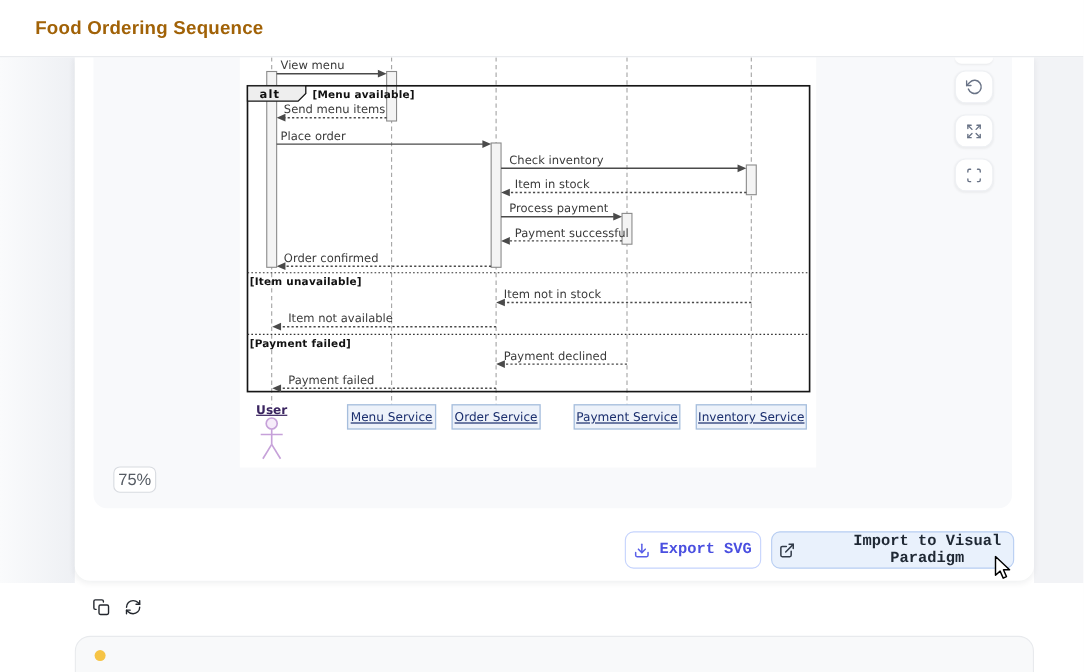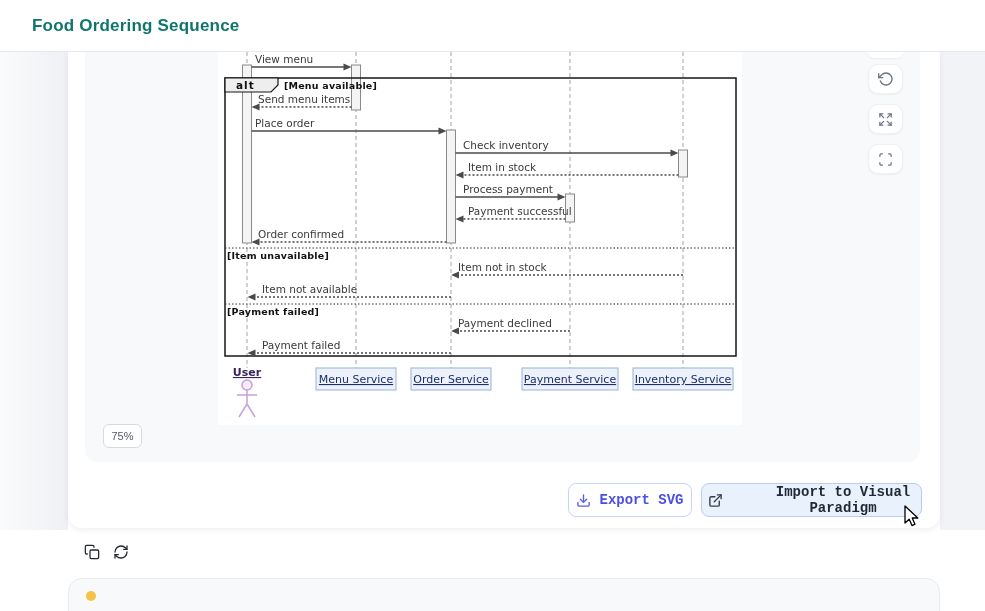--- a/index.html
+++ b/index.html
@@ -3,42 +3,42 @@
 <meta charset="utf-8">
 <style>
   html,body{margin:0;padding:0;}
   body{width:985px;height:611px;overflow:hidden;background:#ffffff;
        font-family:"Liberation Sans",sans-serif;}
   .page{position:relative;width:985px;height:611px;background:#ffffff;overflow:hidden;}
 
   
   .app-header{position:absolute;left:0;top:0;width:985px;height:52px;background:#ffffff;
               border-bottom:1px solid #e7e9ed;display:flex;align-items:center;box-sizing:border-box;z-index:30;}
-  .app-title{margin-left:32px;font-size:17px;font-weight:700;color:#0f766e;letter-spacing:.2px;}
+  .app-title{margin-left:32px;font-size:17px;font-weight:700;color:#a16207;letter-spacing:.2px;}
 
   
   .gutter-left{position:absolute;left:0;top:52px;width:68px;height:478px;
                background:linear-gradient(to right,#fafbfc,#eef0f4);}
   .gutter-right{position:absolute;left:940px;top:52px;width:45px;height:478px;background:#f2f3f6;}
 
   
   .card{position:absolute;left:68px;top:52px;width:872px;height:476px;background:#ffffff;
         border-radius:0 0 14px 14px;box-shadow:0 2px 6px rgba(16,24,40,.07);}
 
   
   .panel{position:absolute;left:85px;top:52px;width:835px;height:410px;background:#f8f9fb;
          border-radius:0 0 12px 12px;}
 
   
   .canvas{position:absolute;left:218px;top:52px;width:524px;height:373px;background:#ffffff;}
 
   
   .zoom-badge{position:absolute;left:103px;top:424px;width:39px;height:24px;background:#ffffff;
               border:1px solid #d8dbe0;border-radius:6px;display:flex;align-items:center;justify-content:center;
-              font-size:11px;color:#555b63;box-sizing:border-box;}
+              font-size:15px;color:#555b63;box-sizing:border-box;}
 
   
   .ctrl-sliver{position:absolute;left:868px;top:52px;width:35px;height:6px;background:#ffffff;
                border-radius:0 0 10px 10px;box-shadow:0 1px 2px rgba(0,0,0,.06);}
   .ctrl-btn{position:absolute;left:868px;width:35px;height:30px;background:#ffffff;border:1px solid #eef0f3;
             border-radius:10px;box-shadow:0 1px 2px rgba(0,0,0,.05);display:flex;align-items:center;
             justify-content:center;cursor:pointer;box-sizing:border-box;padding:0;}
   .ctrl-btn svg{stroke:#697386;}
 
   

